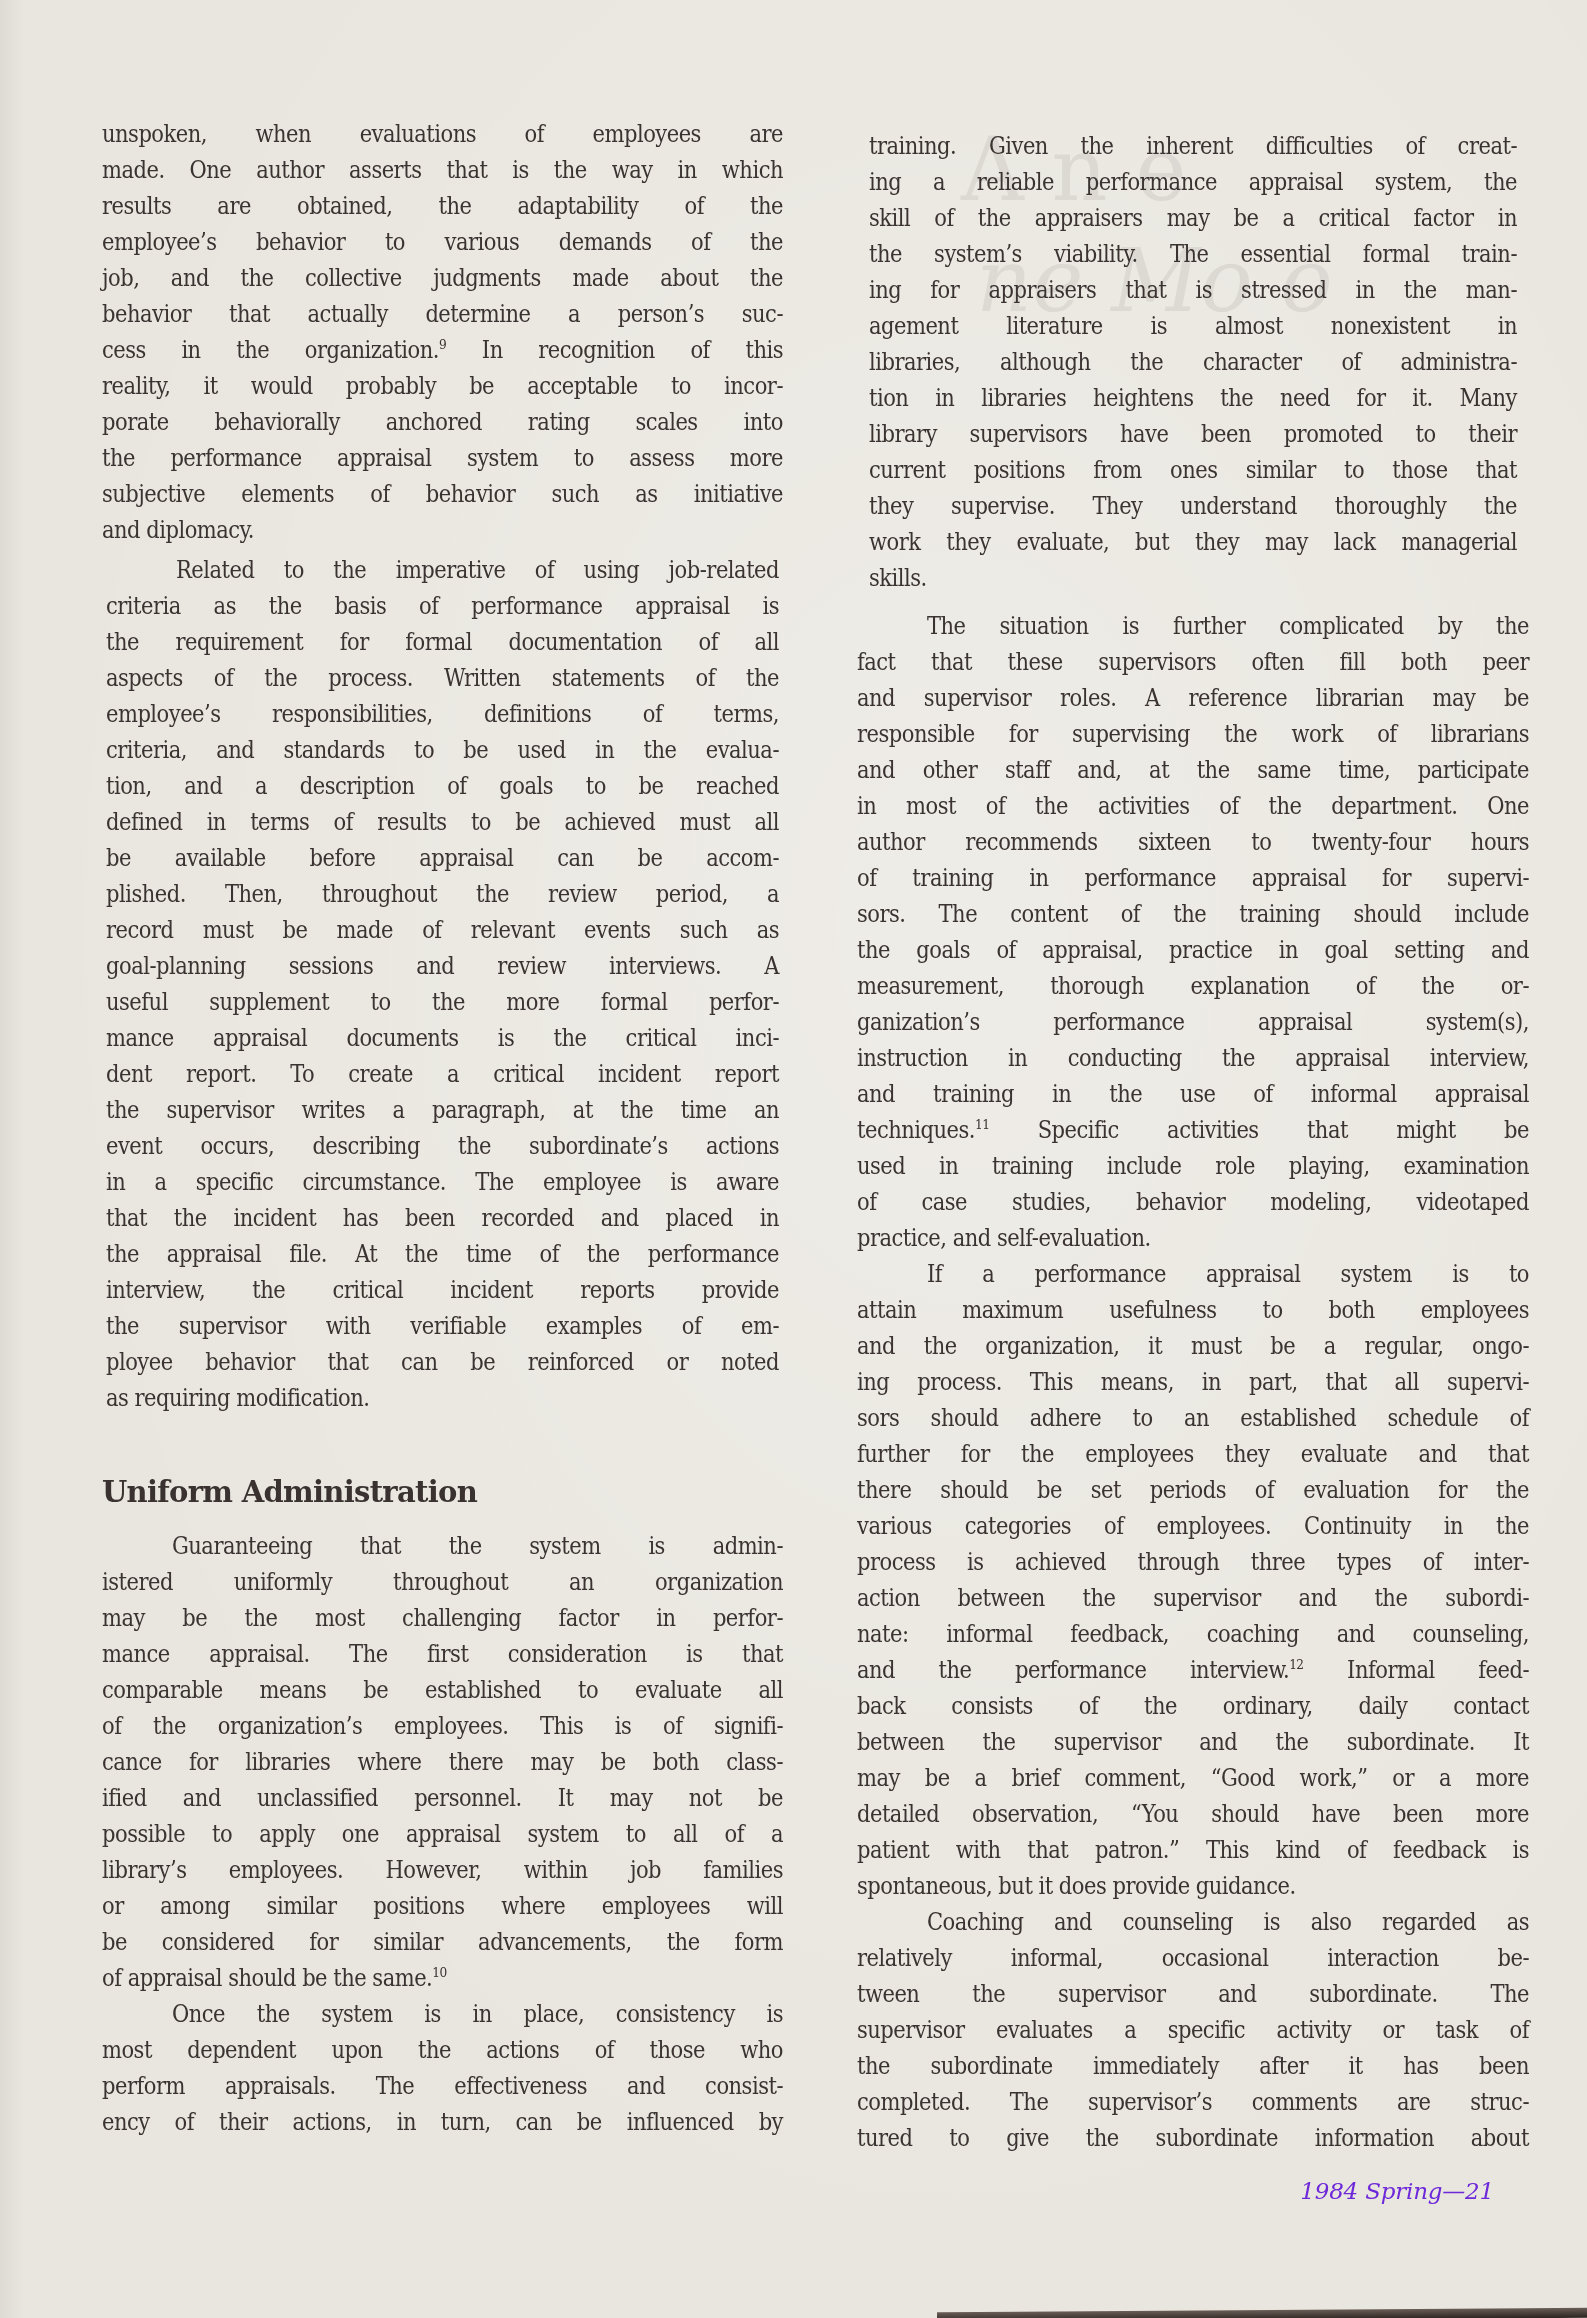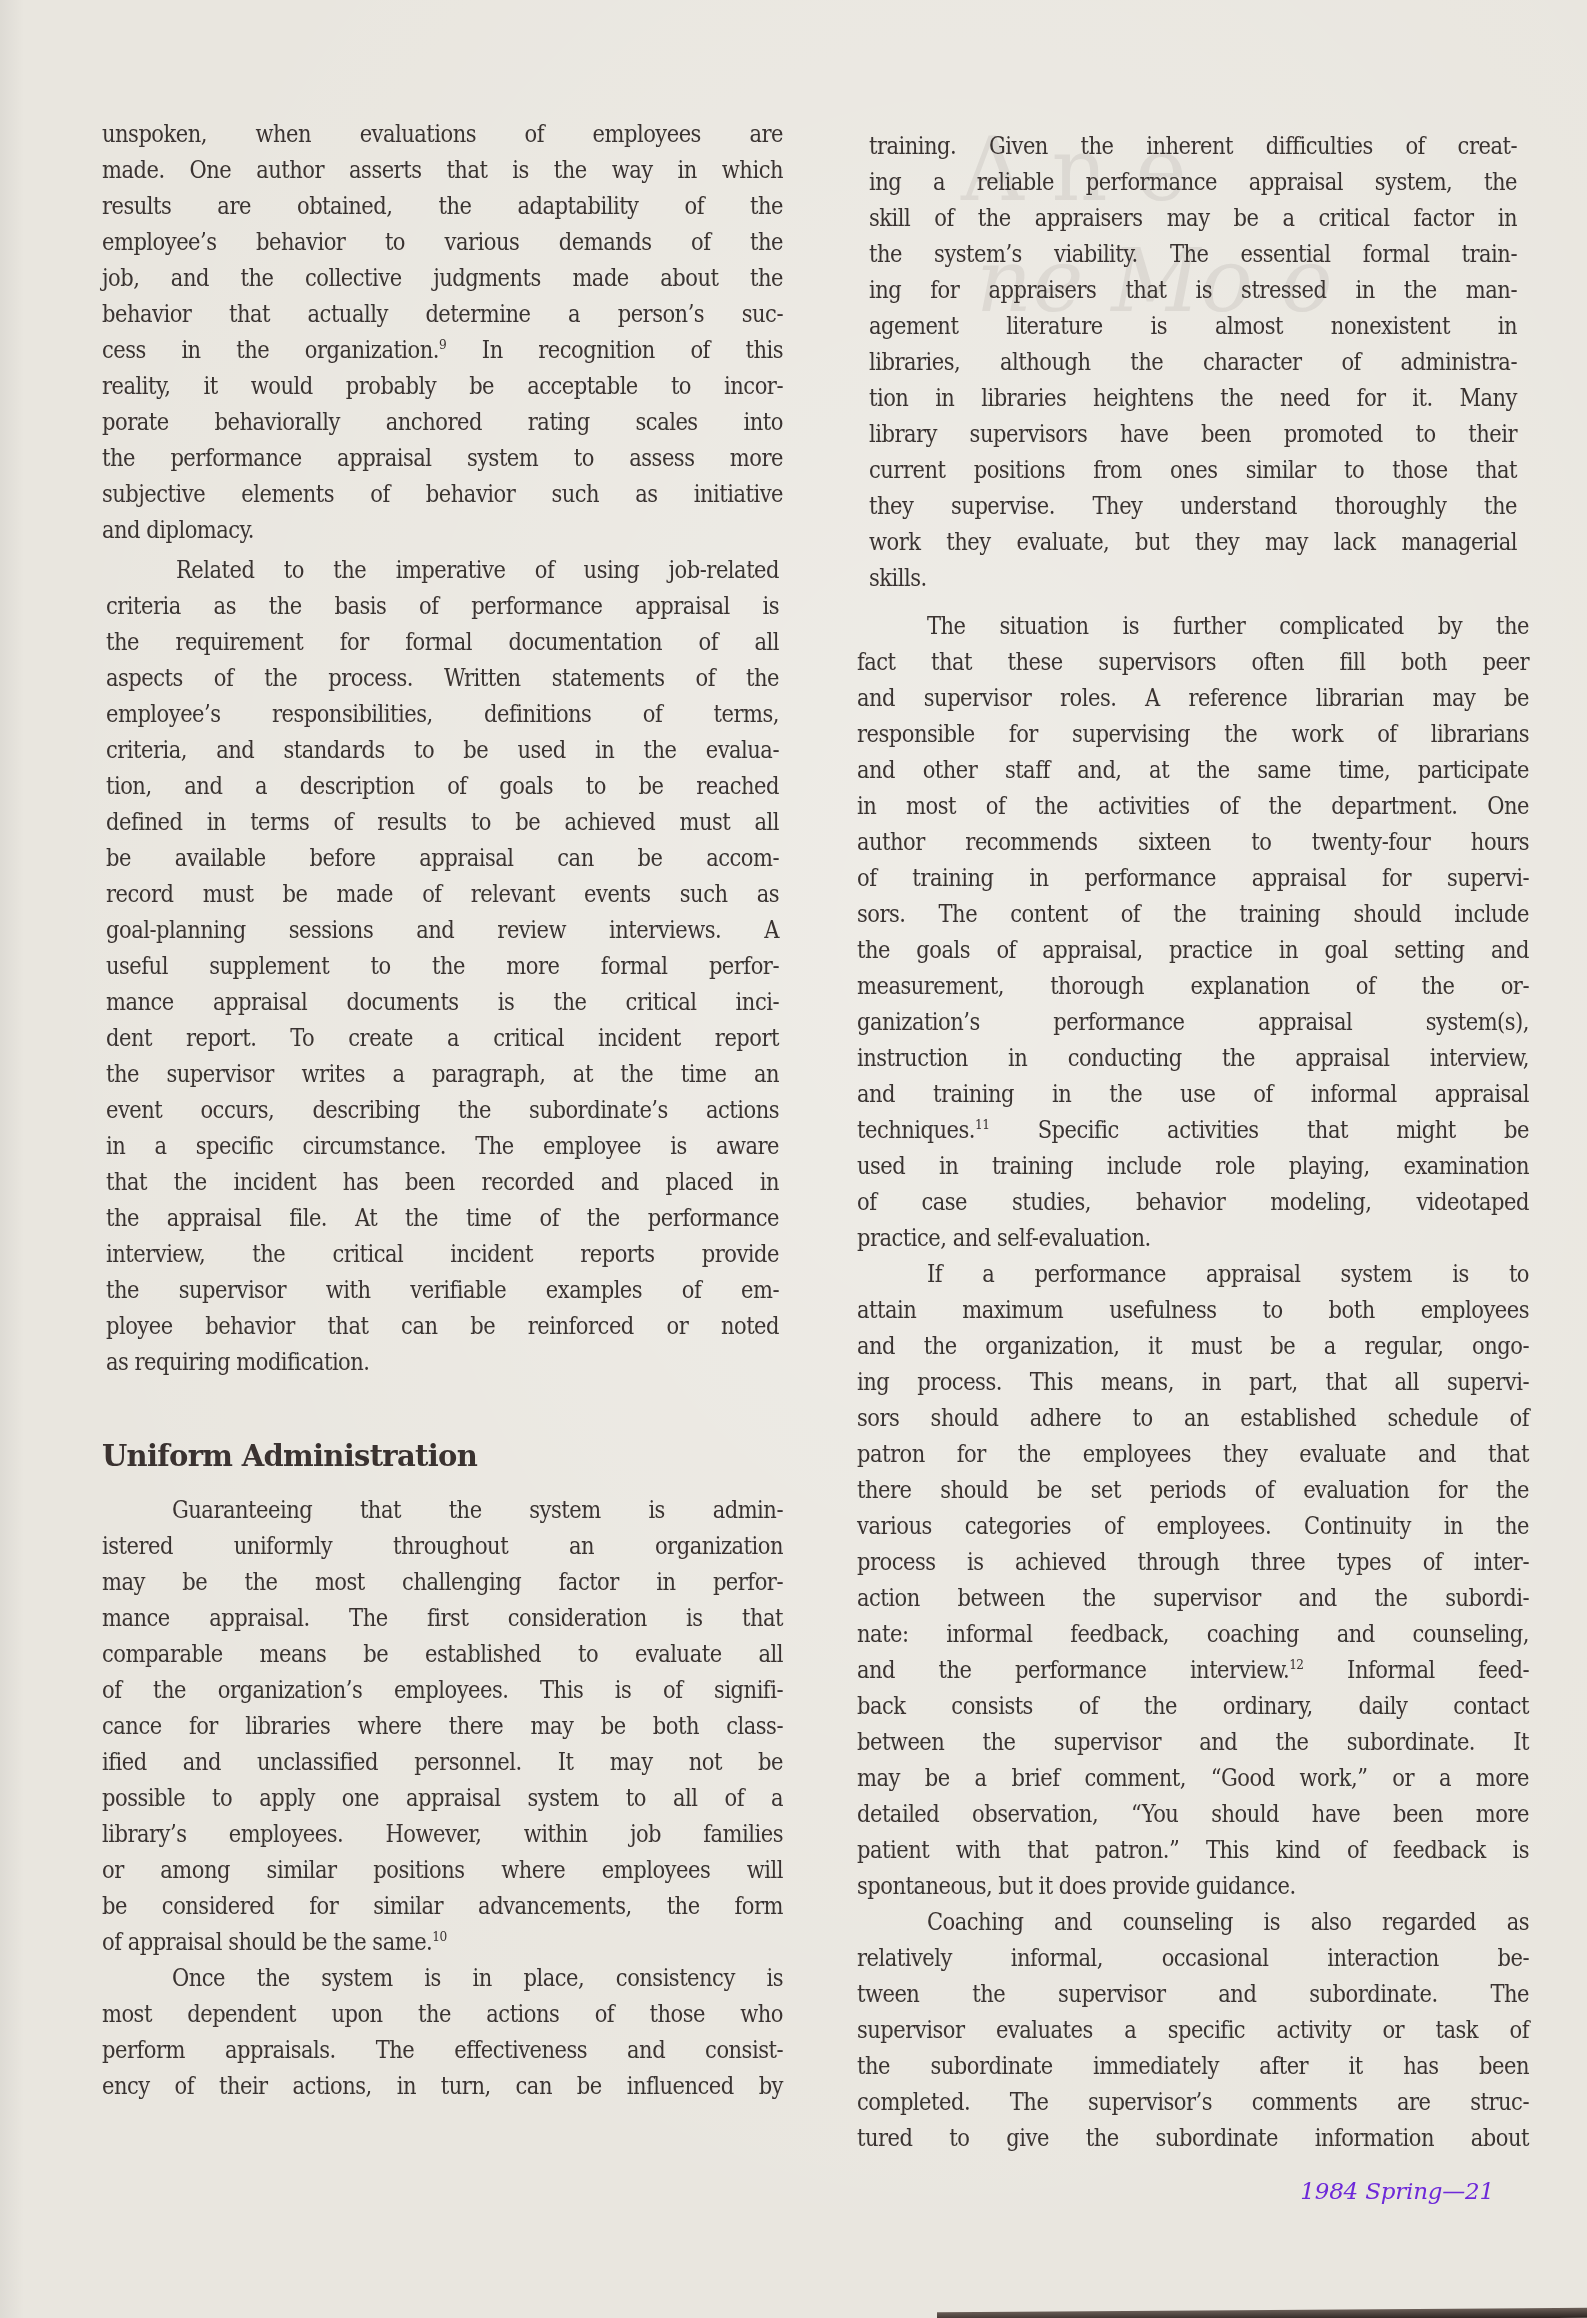--- a/index.html
+++ b/index.html
@@ -76,20 +76,21 @@
       <p style="margin: 4px;">
         <span class="line indent">Related to the imperative of using job-related</span>
         <span class="line">criteria as the basis of performance appraisal is</span>
         <span class="line">the requirement for formal documentation of all</span>
         <span class="line">aspects of the process. Written statements of the</span>
         <span class="line">employee’s responsibilities, definitions of terms,</span>
         <span class="line">criteria, and standards to be used in the evalua-</span>
         <span class="line">tion, and a description of goals to be reached</span>
         <span class="line">defined in terms of results to be achieved must all</span>
         <span class="line">be available before appraisal can be accom-</span>
+        <span class="line">plished. Then, throughout the review period, a</span>
         <span class="line">record must be made of relevant events such as</span>
         <span class="line">goal-planning sessions and review interviews. A</span>
         <span class="line">useful supplement to the more formal perfor-</span>
         <span class="line">mance appraisal documents is the critical inci-</span>
         <span class="line">dent report. To create a critical incident report</span>
         <span class="line">the supervisor writes a paragraph, at the time an</span>
         <span class="line">event occurs, describing the subordinate’s actions</span>
         <span class="line">in a specific circumstance. The employee is aware</span>
         <span class="line">that the incident has been recorded and placed in</span>
         <span class="line">the appraisal file. At the time of the performance</span>
@@ -158,21 +159,21 @@
         <span class="line">used in training include role playing, examination</span>
         <span class="line">of case studies, behavior modeling, videotaped</span>
         <span class="line last">practice, and self-evaluation.</span>
       </p>
       <p style="margin: 0px;">
         <span class="line indent">If a performance appraisal system is to</span>
         <span class="line">attain maximum usefulness to both employees</span>
         <span class="line">and the organization, it must be a regular, ongo-</span>
         <span class="line">ing process. This means, in part, that all supervi-</span>
         <span class="line">sors should adhere to an established schedule of</span>
-        <span class="line">patron for the employees they evaluate and that</span>
+        <span class="line">further for the employees they evaluate and that</span>
         <span class="line">there should be set periods of evaluation for the</span>
         <span class="line">various categories of employees. Continuity in the</span>
         <span class="line">process is achieved through three types of inter-</span>
         <span class="line">action between the supervisor and the subordi-</span>
         <span class="line">nate: informal feedback, coaching and counseling,</span>
         <span class="line">and the performance interview.<sup>12</sup> Informal feed-</span>
         <span class="line">back consists of the ordinary, daily contact</span>
         <span class="line">between the supervisor and the subordinate. It</span>
         <span class="line">may be a brief comment, “Good work,” or a more</span>
         <span class="line">detailed observation, “You should have been more</span>

